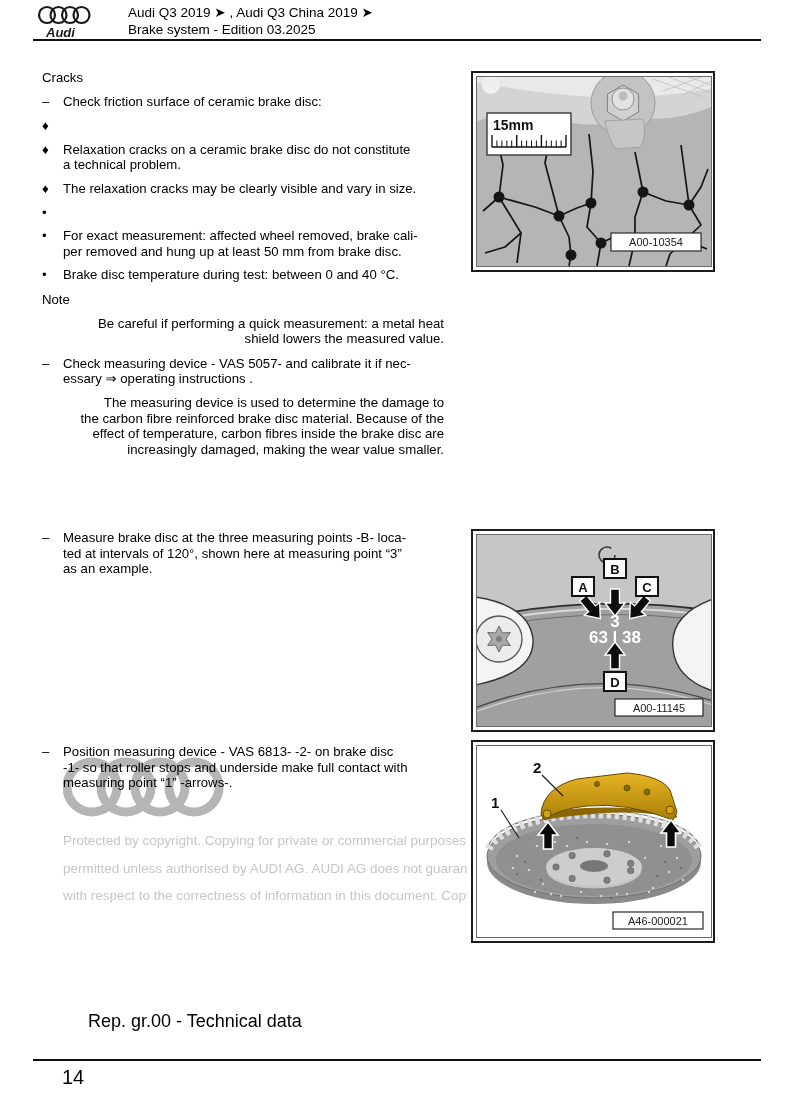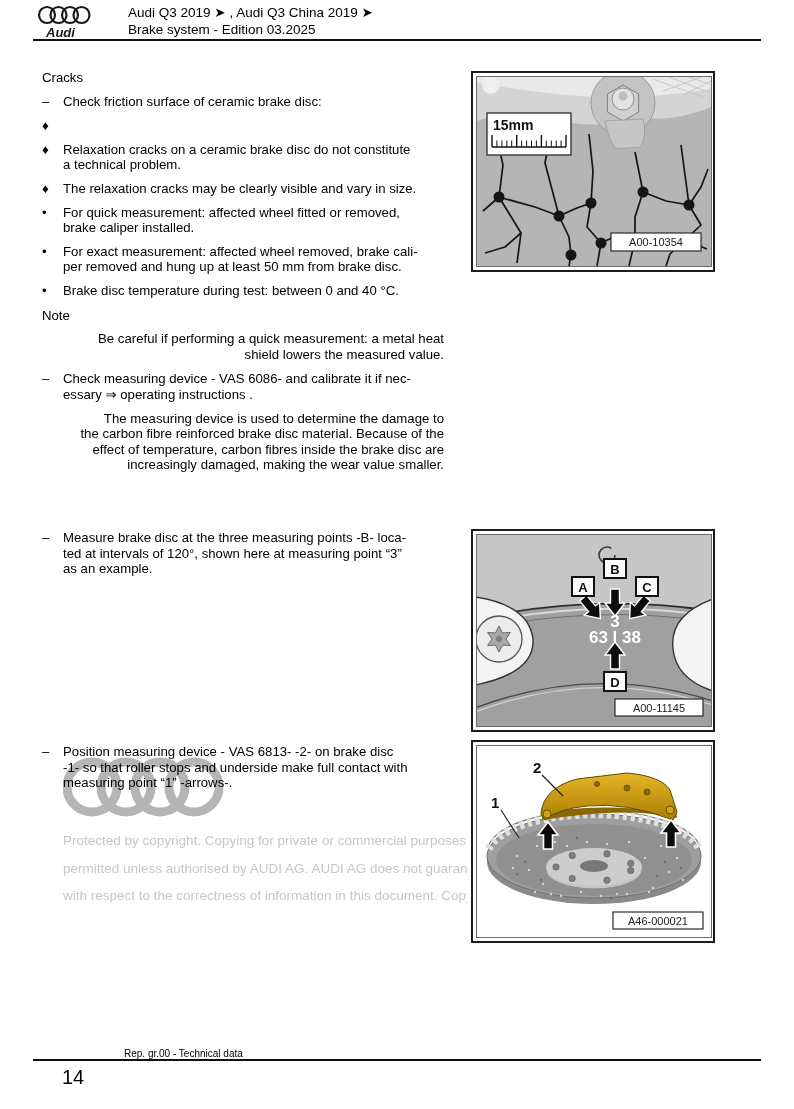--- a/index.html
+++ b/index.html
@@ -25,21 +25,21 @@
            color:#c6c6c6;font-size:13.5px;line-height:27.5px;white-space:nowrap;}
   
   .figure{position:absolute;width:234px;border:2px solid #1c1c1c;padding:3px;background:#fff;z-index:4;}
   .figure svg{display:block;border:1px solid #6a6a6a;}
   .fig1{left:471px;top:71px;}
   .fig2{left:471px;top:529px;}
   .fig3{left:471px;top:740px;}
   
   .ftr-rule{position:absolute;left:33px;top:1059px;width:728px;height:2px;background:#101010;}
   .ftr-num{position:absolute;left:42px;top:1066px;font-size:20px;font-weight:normal;margin-left:20px;}
-  .ftr-txt{position:absolute;left:88px;top:1048px;font-size:10px;margin-left:36px;}
+  .ftr-txt{position:absolute;left:88px;top:1011px;font-size:18px;}
 </style>
 </head>
 <body>
 
 <div class="page">
 
   <svg class="logo" width="56" height="36" viewBox="0 0 56 36">
     <g fill="none" stroke="#1a1a1a" stroke-width="2.2">
       <circle cx="10" cy="10" r="8"></circle>
         <circle cx="21.5" cy="10" r="8"></circle>
@@ -67,38 +67,36 @@
       <span class="mk">♦</span>
       <span class="t">Relaxation cracks on a ceramic brake disc do not constitute
 a technical problem.</span>
     </div>
     <div class="li">
       <span class="mk">♦</span>
       <span class="t">The relaxation cracks may be clearly visible and vary in size.</span>
     </div>
     <div class="li">
       <span class="mk">•</span>
-      <span class="t">For quick measurement: affected wheel fitted or removed,
-brake caliper installed.</span>
     </div>
     <div class="li">
       <span class="mk">•</span>
       <span class="t">For exact measurement: affected wheel removed, brake cali-
 per removed and hung up at least 50 mm from brake disc.</span>
     </div>
     <div class="li">
       <span class="mk">•</span>
       <span class="t">Brake disc temperature during test: between 0 and 40 °C.</span>
     </div>
     <div class="h">Note</div>
     <div class="para">Be careful if performing a quick measurement: a metal heat
 shield lowers the measured value.</div>
     <div class="li" style="margin-top:9px">
       <span class="mk">–</span>
-      <span class="t">Check measuring device - VAS 6086- and calibrate it if nec-
+      <span class="t">Check measuring device - VAS 5057- and calibrate it if nec-
 essary ⇒ operating instructions .</span>
     </div>
     <div class="para">The measuring device is used to determine the damage to
 the carbon fibre reinforced brake disc material. Because of the
 effect of temperature, carbon fibres inside the brake disc are
 increasingly damaged, making the wear value smaller.</div>
   </div>
 
   <div class="abs-item" style="top:530px">
     <span class="mk">–</span>

